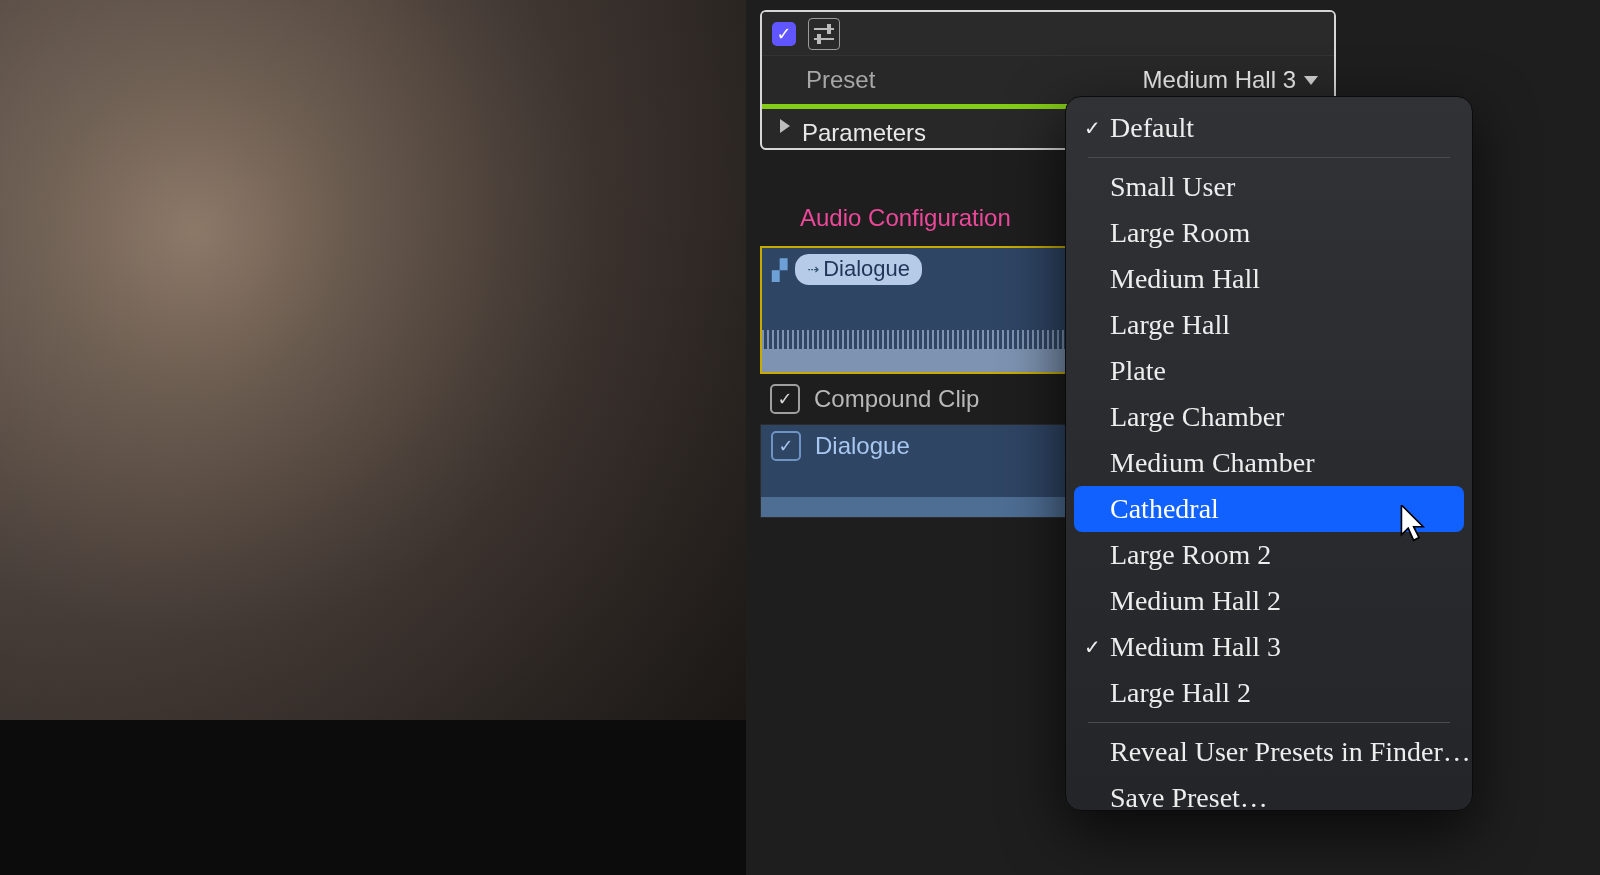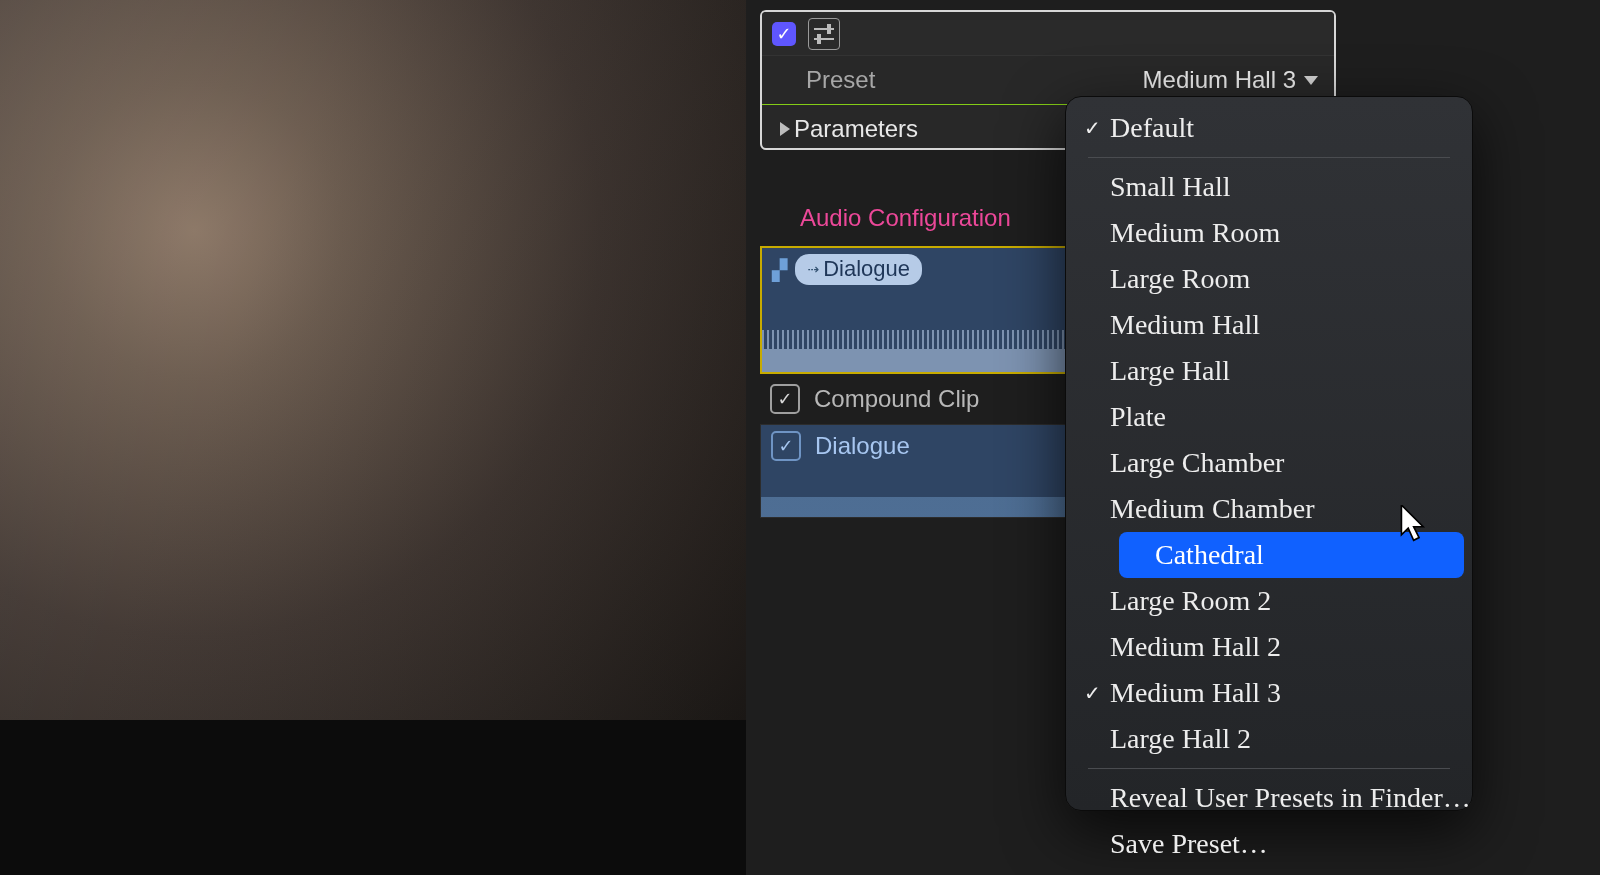--- a/index.html
+++ b/index.html
@@ -102,33 +102,33 @@
   .fx-controls-icon span{
     position:absolute; width:4px; height:10px; background:#bbb; top:5px; left:18px;
   }
   .fx-controls-icon span:nth-child(2){ top:15px; left:8px; }
 
   .preset-row {
     display: flex;
     align-items: center;
     padding: 10px 16px 10px 44px;
     gap: 12px;
-    border-bottom: 1px solid #84cc16;
+    border-bottom: 5px solid #84cc16;
   }
   .preset-label { color:#a7a7a7; font-size:24px; }
   .preset-value {
     margin-left: auto;
     color:#e8e8e8;
     display:flex; align-items:center; gap:8px;
   }
   .chevron-down {
     width:0;height:0;border-left:7px solid transparent;border-right:7px solid transparent;border-top:9px solid #cfcfcf;
   }
   .params-row {
-    display:flex; align-items:center; gap:4px; padding:10px 16px 10px 18px;
+    display:flex; gap:12px; padding:10px 16px 10px 18px;
   }
   .disclosure-right{
     width:0;height:0;border-top:7px solid transparent;border-bottom:7px solid transparent;border-left:10px solid #bdbdbd;
   }
 
   
   .audio-config {
     position: absolute;
     left: 14px;
     top: 200px;
@@ -218,21 +218,21 @@
     padding:7px 16px 7px 36px;
     font-size:28px;color:#ededed; border-radius:8px;
     position:relative;
     white-space:nowrap;
     font-family:Liberation Serif, serif;
   }
   .dd-item.checked::before{
     content:"✓"; position:absolute; left:10px; color:#ededed; font-size:20px;
   }
   .dd-item.highlight{
-    background:#1061ff; color:#fff;margin-left:45px;
+    background:#1061ff; color:#fff;
   }
   .dd-sep{
     height:1px;background:#4a4c50;margin:6px 14px;
   }
 
   
   .cursor{
     position:absolute; left:1400px; top:505px; width:30px; height:38px;
     pointer-events:none;
   }
@@ -293,22 +293,21 @@
       </div>
       <div class="mini-wave"></div>
     </div>
   </div>
 </div>
 
 <div class="dropdown">
   <ul class="dd-list" id="dd-list">
       <li class="dd-item checked">Default</li>
       <div class="dd-sep"></div>
-      <li class="dd-item">Small Hall</li>
-      <li class="dd-item">Medium Room</li>
+      <li class="dd-item">Small User</li>
       <li class="dd-item">Large Room</li>
       <li class="dd-item">Medium Hall</li>
       <li class="dd-item">Large Hall</li>
       <li class="dd-item">Plate</li>
       <li class="dd-item">Large Chamber</li>
       <li class="dd-item">Medium Chamber</li>
       <li class="dd-item highlight">Cathedral</li>
       <li class="dd-item">Large Room 2</li>
       <li class="dd-item">Medium Hall 2</li>
       <li class="dd-item checked">Medium Hall 3</li>

